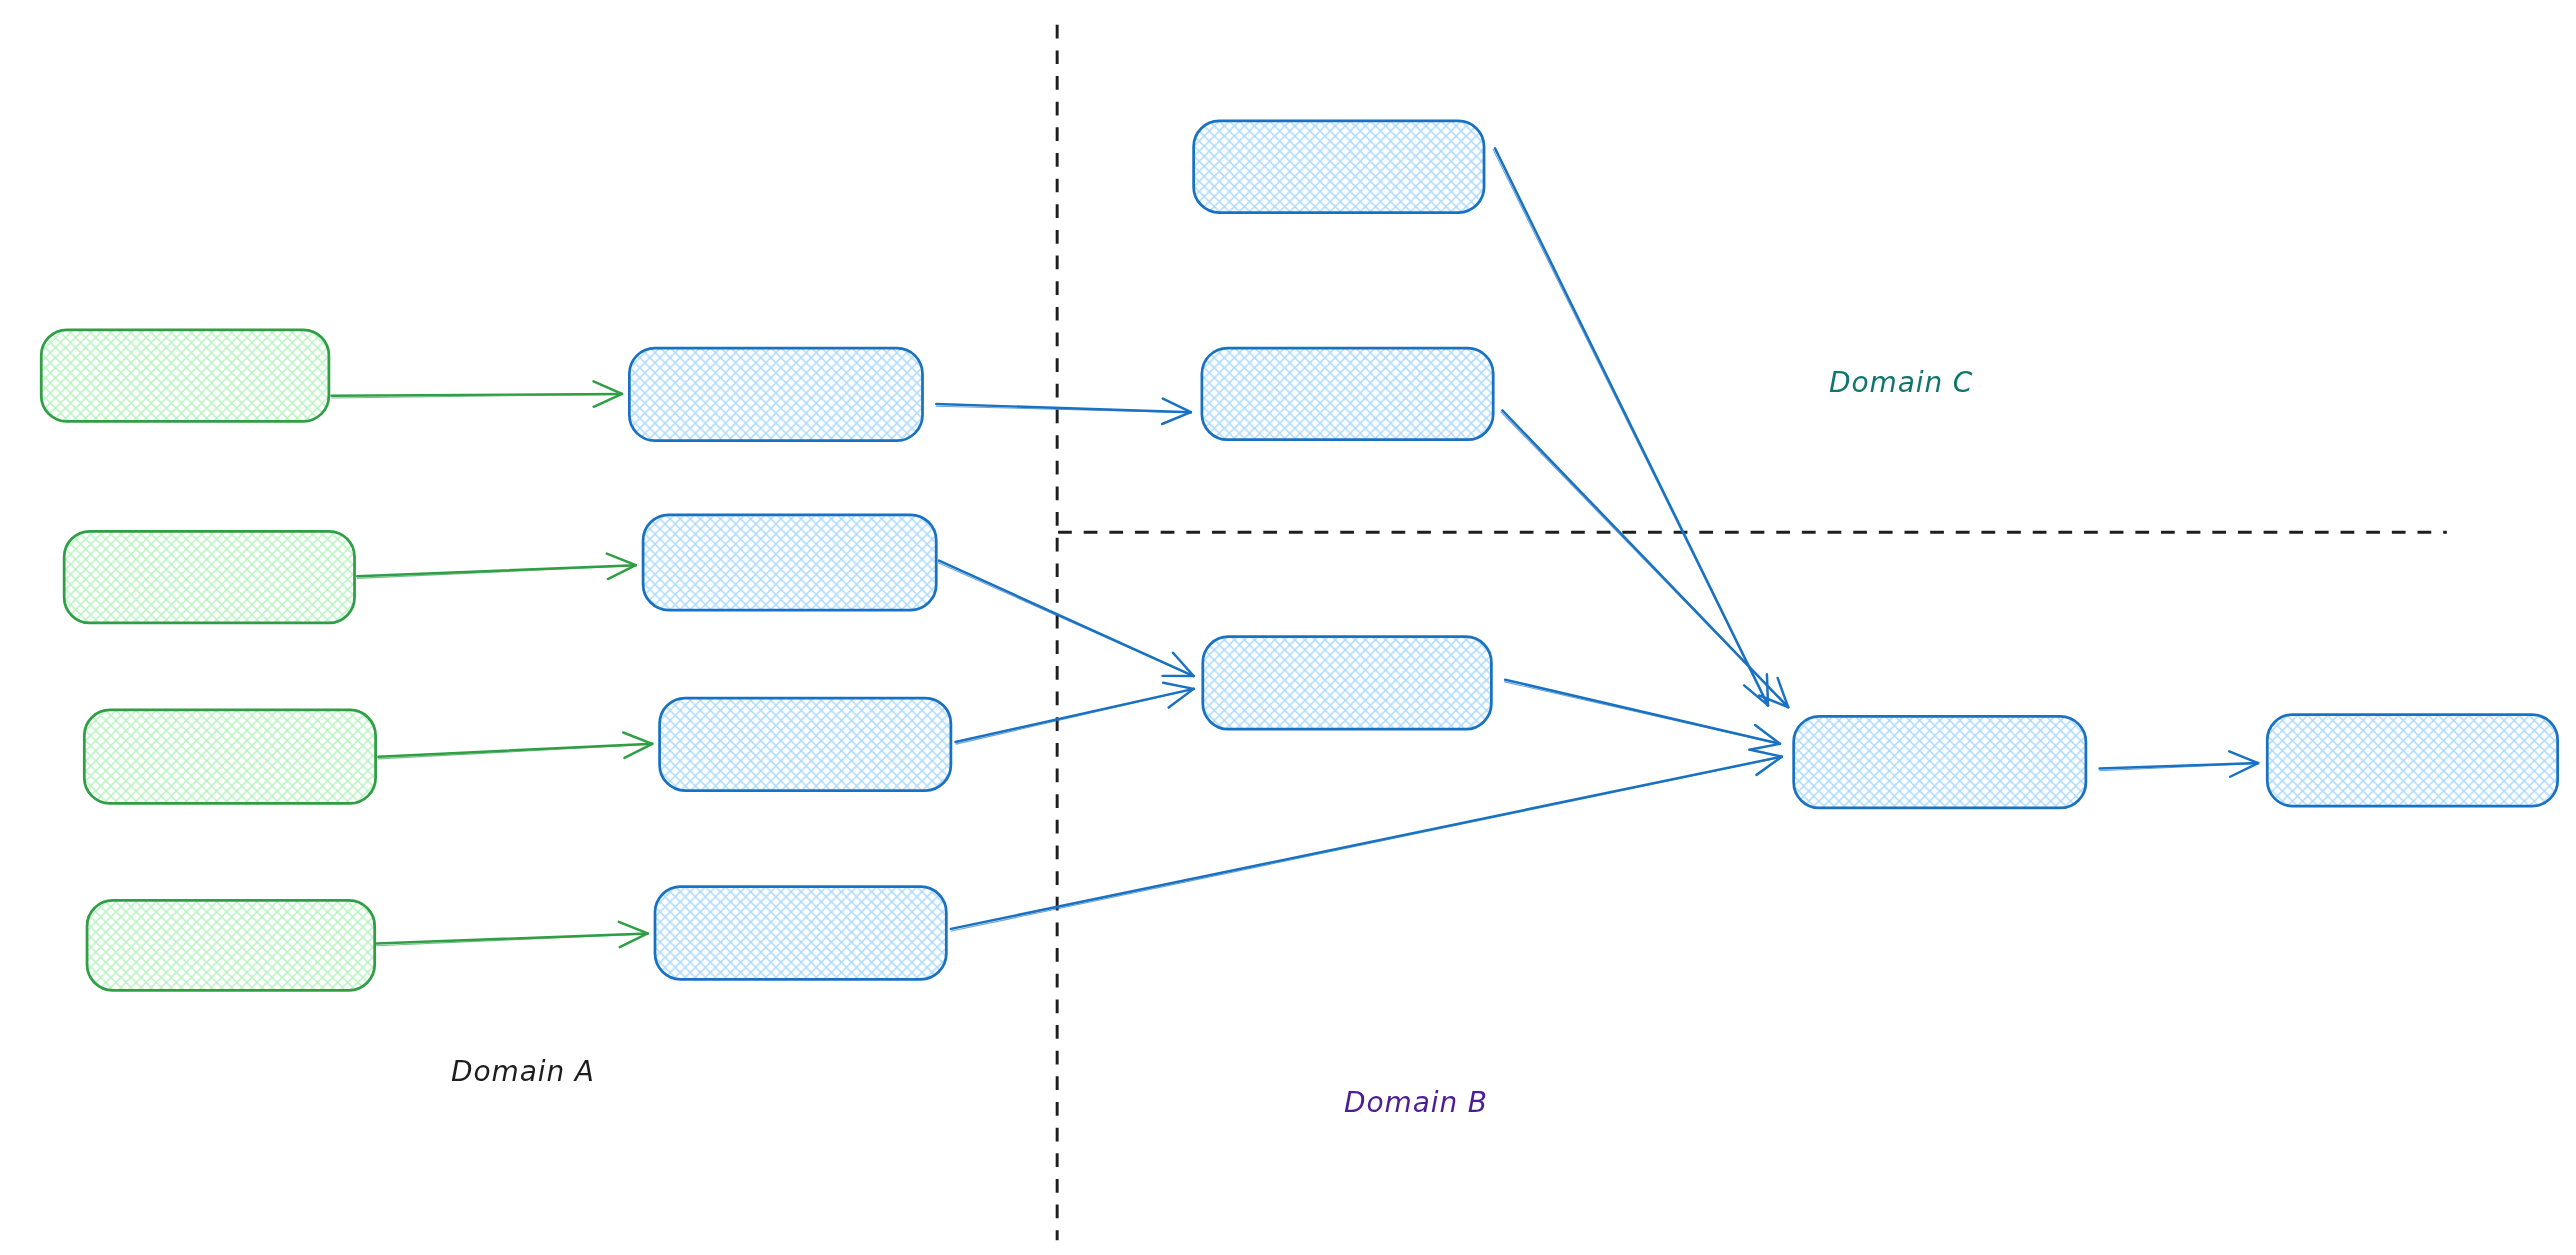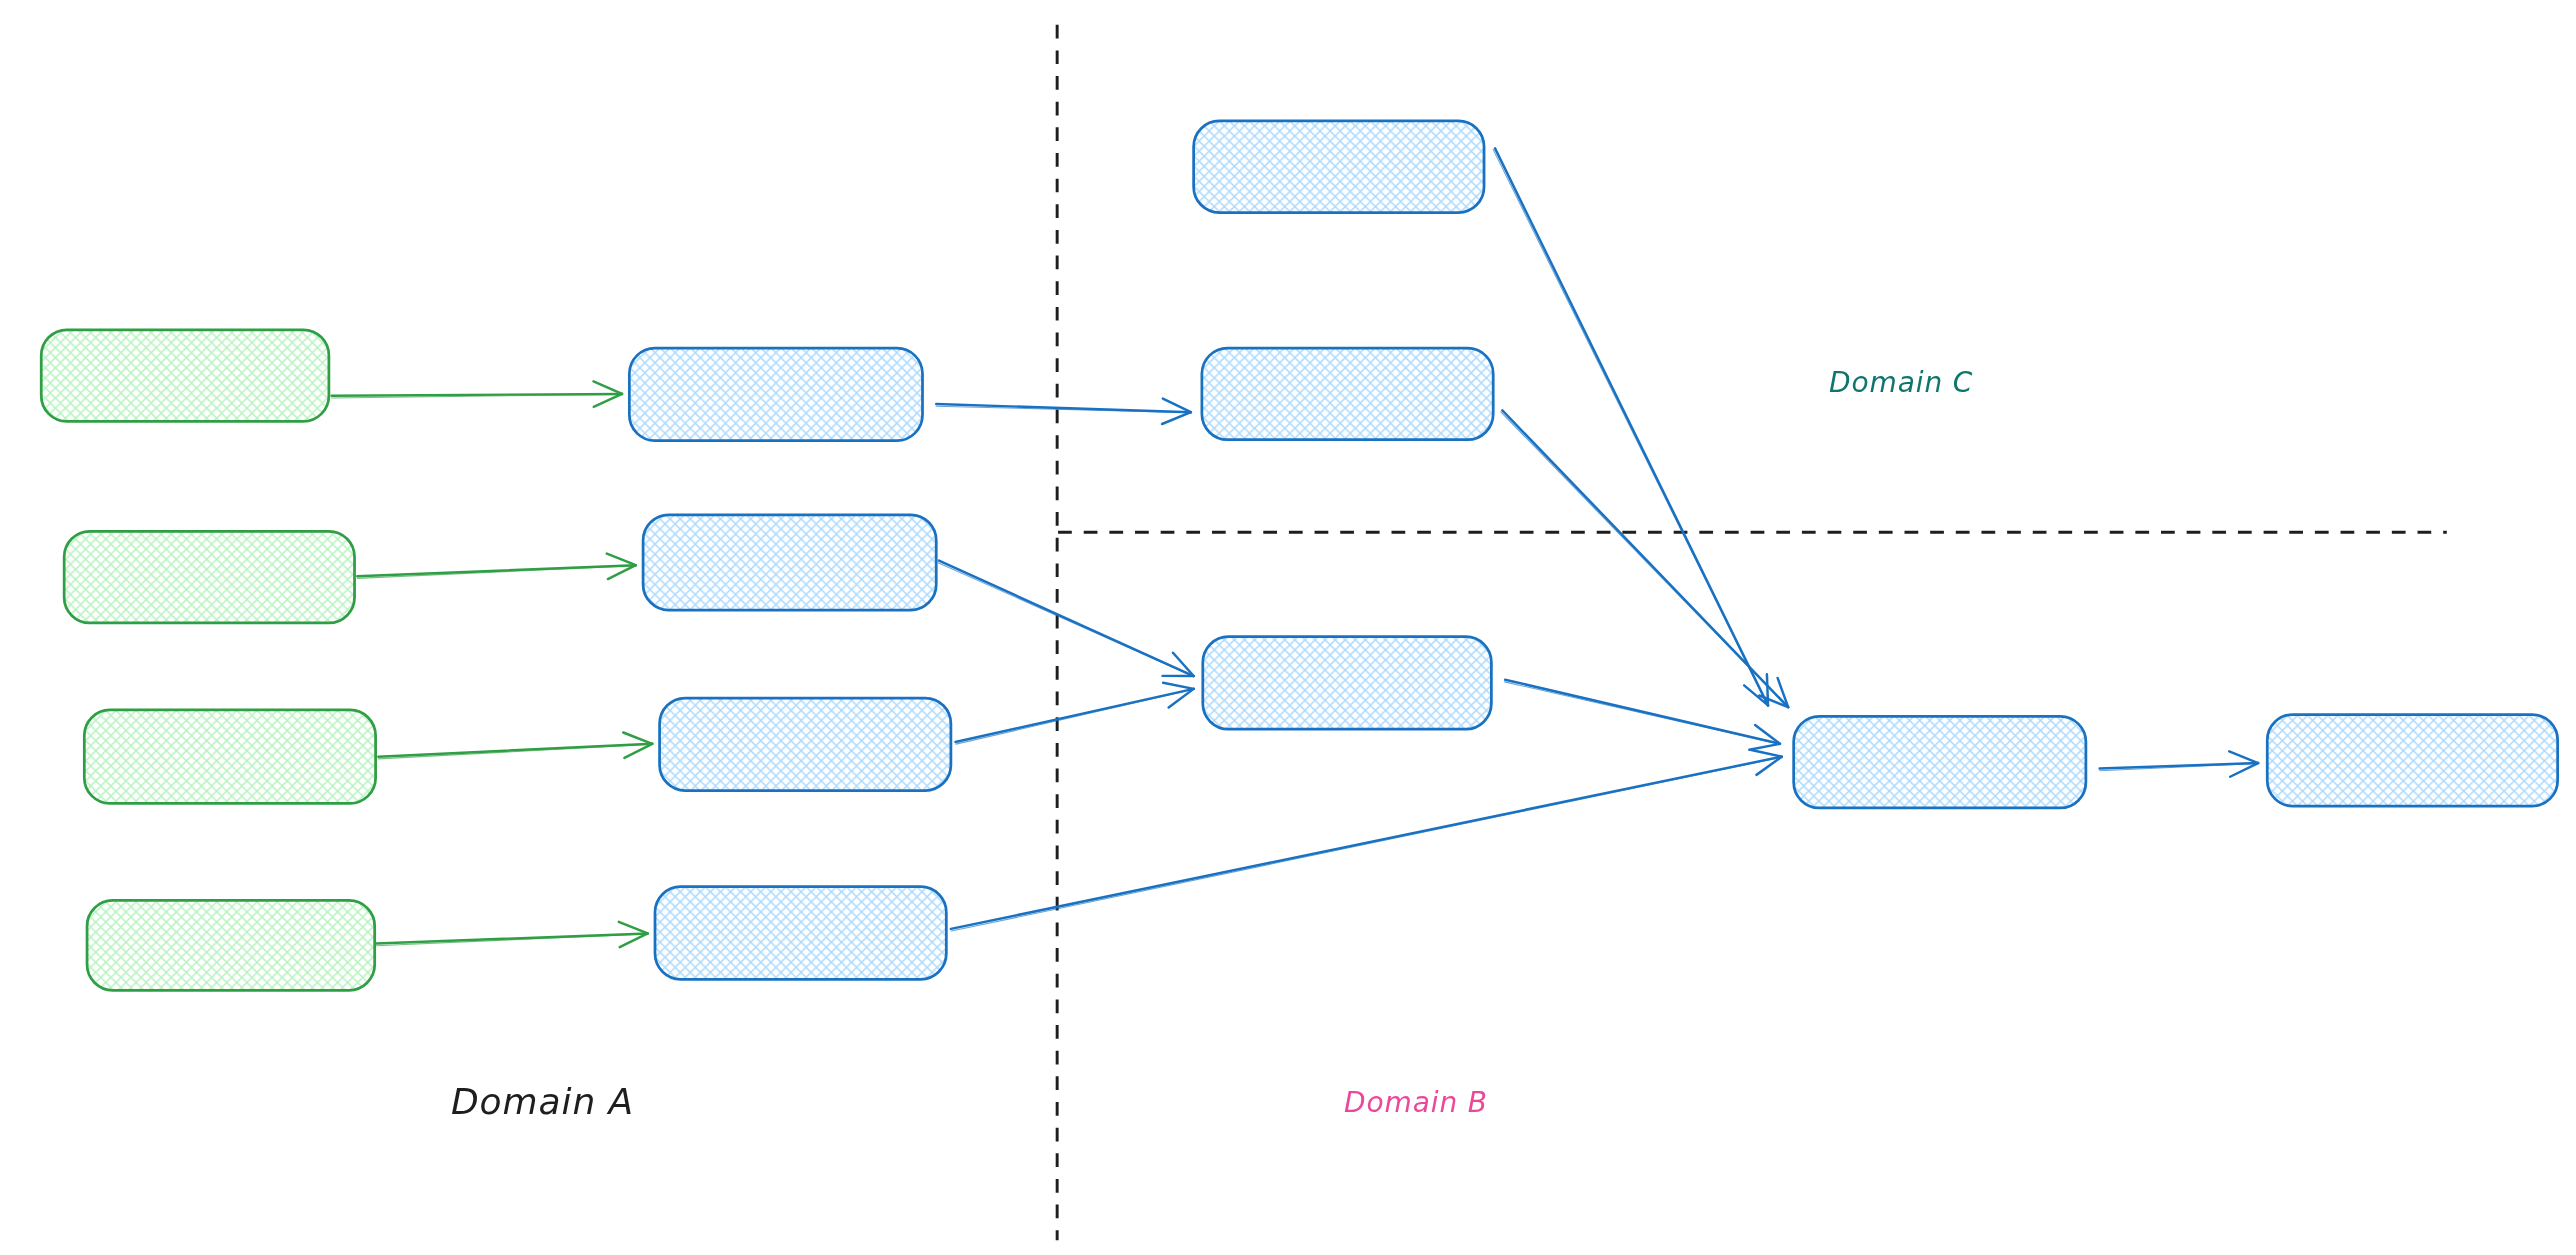--- a/index.html
+++ b/index.html
@@ -118,17 +118,17 @@
       <rect x="687" y="380" width="320" height="101" rx="28" ry="28" fill="url(#hatch-blue)" stroke="#1971c2" stroke-width="3"></rect>
       <rect x="702" y="562" width="320" height="104" rx="28" ry="28" fill="url(#hatch-blue)" stroke="#1971c2" stroke-width="3"></rect>
       <rect x="720" y="762" width="318" height="101" rx="28" ry="28" fill="url(#hatch-blue)" stroke="#1971c2" stroke-width="3"></rect>
       <rect x="715" y="968" width="318" height="101" rx="28" ry="28" fill="url(#hatch-blue)" stroke="#1971c2" stroke-width="3"></rect>
       <rect x="1303" y="132" width="317" height="100" rx="28" ry="28" fill="url(#hatch-blue)" stroke="#1971c2" stroke-width="3"></rect>
       <rect x="1312" y="380" width="318" height="100" rx="28" ry="28" fill="url(#hatch-blue)" stroke="#1971c2" stroke-width="3"></rect>
       <rect x="1313" y="695" width="315" height="101" rx="28" ry="28" fill="url(#hatch-blue)" stroke="#1971c2" stroke-width="3"></rect>
       <rect x="1958" y="782" width="319" height="100" rx="28" ry="28" fill="url(#hatch-blue)" stroke="#1971c2" stroke-width="3"></rect>
       <rect x="2475" y="780" width="317" height="100" rx="28" ry="28" fill="url(#hatch-blue)" stroke="#1971c2" stroke-width="3"></rect>
     </svg>
-  <div class="domain-label" style="left: 451px; top: 1081px; font-size: 36px; color: rgb(30, 30, 30);">Domain A</div>
-  <div class="domain-label" style="left: 1344px; top: 1086px; font-size: 28px; color: #ec4899;">Domain B</div>
+  <div class="domain-label" style="left: 451px; top: 1055px; font-size: 28px; color: rgb(30, 30, 30);">Domain A</div>
+  <div class="domain-label" style="left: 1344px; top: 1086px; font-size: 28px; color: #4c1d95;">Domain B</div>
   <div class="domain-label" style="left: 1829px; top: 366px; font-size: 28px; color: #0f766e;">Domain C</div>
 </div>
 
 
 </body></html>

